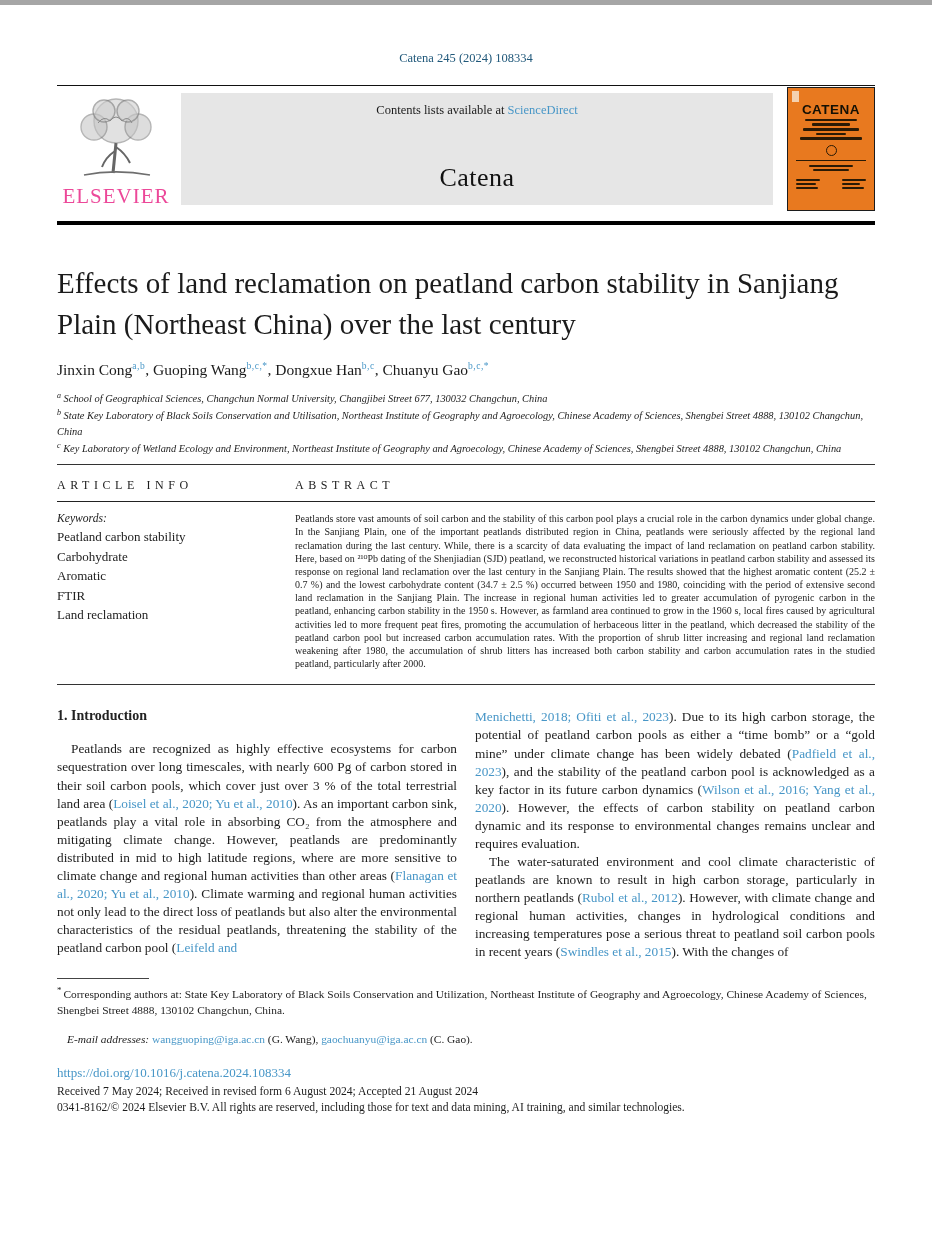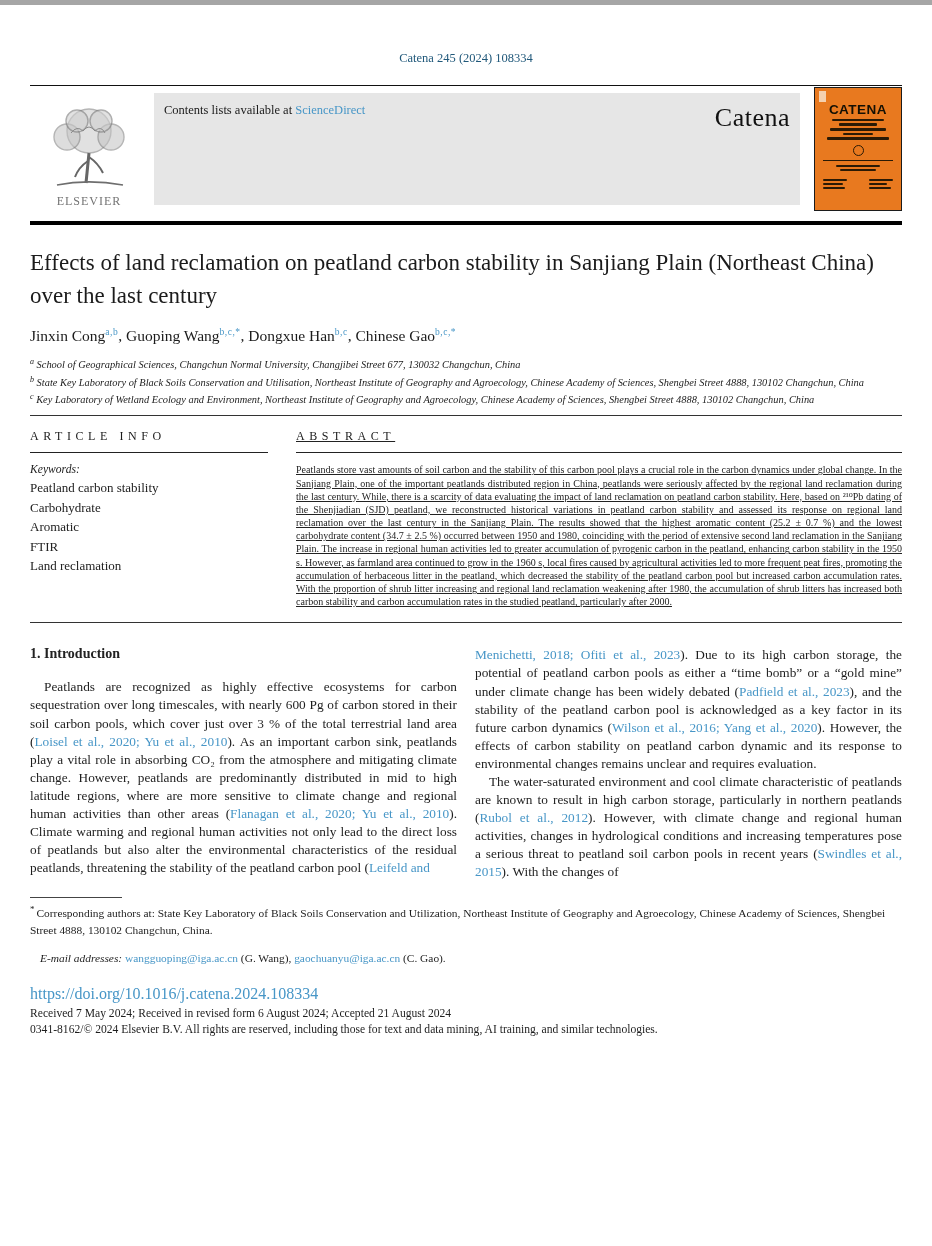--- a/index.html
+++ b/index.html
@@ -2,70 +2,70 @@
 <html><head>
 <meta charset="utf-8">
 <style>
   html,body{margin:0;padding:0;}
   body{
     width:932px;height:1246px;overflow:hidden;background:#ffffff;
     font-family:"Liberation Serif","DejaVu Serif",serif;color:#222;
     position:relative;
   }
   .top-strip{height:5px;background:#a6a6a6;width:100%;}
-  .page{padding:0 30px;box-sizing:border-box;width:932px;}
+  .page{padding:0 57px;box-sizing:border-box;width:932px;}
   .journal-ref{margin-top:46px;text-align:center;font-size:12.5px;color:#20587a;}
   .rule-thin{border:none;border-top:1.5px solid #111;margin:19px 0 0 0;}
   .rule-1px{border:none;border-top:1px solid #333;margin:0;}
   .header-row{display:flex;margin-top:7px;align-items:stretch;}
   .logo-box{width:118px;display:flex;flex-direction:column;align-items:center;justify-content:flex-end;padding-bottom:2px;}
   .logo-box svg{display:block;}
-  .elsevier-word{font-size:12px;letter-spacing:1px;color:#737373;margin-top:3px;}
-  .banner{flex:1;background:#e6e6e6;margin-left:6px;height:112px;display:flex;justify-content:space-between;padding:10px 10px 12px 10px;box-sizing:border-box;text-align:center;}
+  .elsevier-word{font-size:21px;letter-spacing:1px;color:#ec4899;margin-top:3px;}
+  .banner{flex:1;background:#e6e6e6;margin-left:6px;height:112px;display:flex;flex-direction:column;justify-content:space-between;padding:10px 10px 12px 10px;box-sizing:border-box;text-align:center;}
   .contents-line{font-size:12.5px;color:#1a1a1a;}
   .banner .journal-name{font-size:26px;color:#111;letter-spacing:0.5px;}
   .homepage-line{font-size:12.5px;color:#1a1a1a;font-family:"Liberation Sans","DejaVu Sans",sans-serif;}
   .link{color:#4796c7;text-decoration:none;cursor:pointer;}
   .cover{width:88px;height:124px;background:#e8791f;border:1.5px solid #1c1c1c;margin-left:14px;margin-top:-6px;position:relative;box-sizing:border-box;padding:4px 6px;}
   .cover .pub-mark{position:absolute;top:3px;left:4px;width:7px;height:11px;background:#f6e7d4;opacity:.8;}
   .cover-title{text-align:center;font-family:"Liberation Sans","DejaVu Sans",sans-serif;font-weight:bold;font-size:13.5px;letter-spacing:.5px;color:#141004;margin-top:10px;}
   .cover .bar{background:#2a1a05;margin:2px auto;height:2px;border-radius:1px;}
   .cover .globe{width:9px;height:9px;border:1.5px solid #2a1a05;border-radius:50%;margin:5px auto 2px auto;}
   .cover .hline{height:1px;background:#2a1a05;margin:4px 2px;}
   .cover .cols{display:flex;justify-content:space-between;margin-top:6px;padding:0 2px;}
   .cover .colbars .bar{margin:2px 0;}
   .rule-thick{border:none;border-top:4px solid #000;margin:10px 0 0 0;}
-  .paper-title{margin-top:22px;font-size:23px;line-height:1.42;color:#1b1b1b;font-weight:400;}
+  .paper-title{margin-top:38px;font-size:29px;line-height:1.42;color:#1b1b1b;font-weight:400;}
   .authors{margin-top:15px;font-size:15.5px;color:#1b1b1b;}
   .author{display:inline;}
   .author .sup{color:#4796c7;font-size:9.5px;vertical-align:super;letter-spacing:.5px;}
   .author:not(:last-child)::after{content:", ";}
   .affiliations{margin-top:11px;font-style:italic;font-size:10.4px;line-height:1.52;color:#222;}
   .affiliation .sup{font-size:8px;vertical-align:super;font-style:italic;}
   .info-abstract{display:flex;margin-top:11px;}
   .article-info{width:238px;flex:none;}
-  .abstract-col{flex:1;margin-left:28px;text-decoration:underline;}
+  .abstract-col{flex:1;}
   .section-label{font-size:12px;letter-spacing:.38em;color:#1b1b1b;margin:2px 0 8px 0;font-weight:400;}
   .label-rule{border:none;border-top:1px solid #222;margin:0 0 10px 0;}
   .keywords-label{font-style:italic;font-size:11.6px;margin-bottom:2px;}
   .keyword{font-size:13px;line-height:1.5;}
   .abstract-text{font-size:10px;line-height:1.32;text-align:justify;color:#1d1d1d;}
   .bottom-rule{margin-top:14px;}
   .body-columns{display:flex;gap:18px;margin-top:21px;}
   .col{flex:1;min-width:0;}
   .intro-heading{font-size:14px;font-weight:bold;margin:2px 0 16px 0;}
   .body-p{font-size:13.3px;line-height:1.36;text-align:justify;margin:0;color:#1d1d1d;}
   .body-p.indent{text-indent:14px;}
   .body-p + .body-p{margin-top:0;}
   .footnote-rule{border:none;border-top:1px solid #444;width:92px;margin:16px 0 5px 0;}
   .footnote{font-size:11.4px;line-height:1.5;color:#1d1d1d;}
   .footnote .star{font-size:9px;vertical-align:super;margin-right:2px;}
   .email-line{font-size:11.4px;margin-top:11px;text-indent:10px;}
   .email-label{font-style:italic;}
-  .doi-line{margin-top:17px;font-size:16px;}
+  .doi-line{margin-top:17px;font-size:13px;}
   .received-line{margin-top:4px;font-size:11.6px;color:#1d1d1d;}
   .copyright-line{margin-top:3px;font-size:11.6px;color:#1d1d1d;}
 </style>
 </head>
 <body>
 
 <div class="top-strip"></div>
 
 <div class="page">
 
@@ -130,21 +130,21 @@
   </div>
 
   <hr class="rule-thick">
 
   <h1 class="paper-title" style="margin-bottom:0;">Effects of land reclamation on peatland carbon stability in Sanjiang Plain (Northeast China) over the last century</h1>
 
   <div class="authors">
     <span class="author"><span>Jinxin Cong</span><span class="sup">a,b</span></span>
     <span class="author"><span>Guoping Wang</span><span class="sup">b,c,*</span></span>
     <span class="author"><span>Dongxue Han</span><span class="sup">b,c</span></span>
-    <span class="author"><span>Chinese Gao</span><span class="sup">b,c,*</span></span>
+    <span class="author"><span>Chuanyu Gao</span><span class="sup">b,c,*</span></span>
   </div>
 
   <div class="affiliations">
     <div class="affiliation"><span class="sup">a</span> <span>School of Geographical Sciences, Changchun Normal University, Changjibei Street 677, 130032 Changchun, China</span></div>
     <div class="affiliation"><span class="sup">b</span> <span>State Key Laboratory of Black Soils Conservation and Utilisation, Northeast Institute of Geography and Agroecology, Chinese Academy of Sciences, Shengbei Street 4888, 130102 Changchun, China</span></div>
     <div class="affiliation"><span class="sup">c</span> <span>Key Laboratory of Wetland Ecology and Environment, Northeast Institute of Geography and Agroecology, Chinese Academy of Sciences, Shengbei Street 4888, 130102 Changchun, China</span></div>
   </div>
 
   <hr class="rule-1px" style="margin-top:7px;">
 

